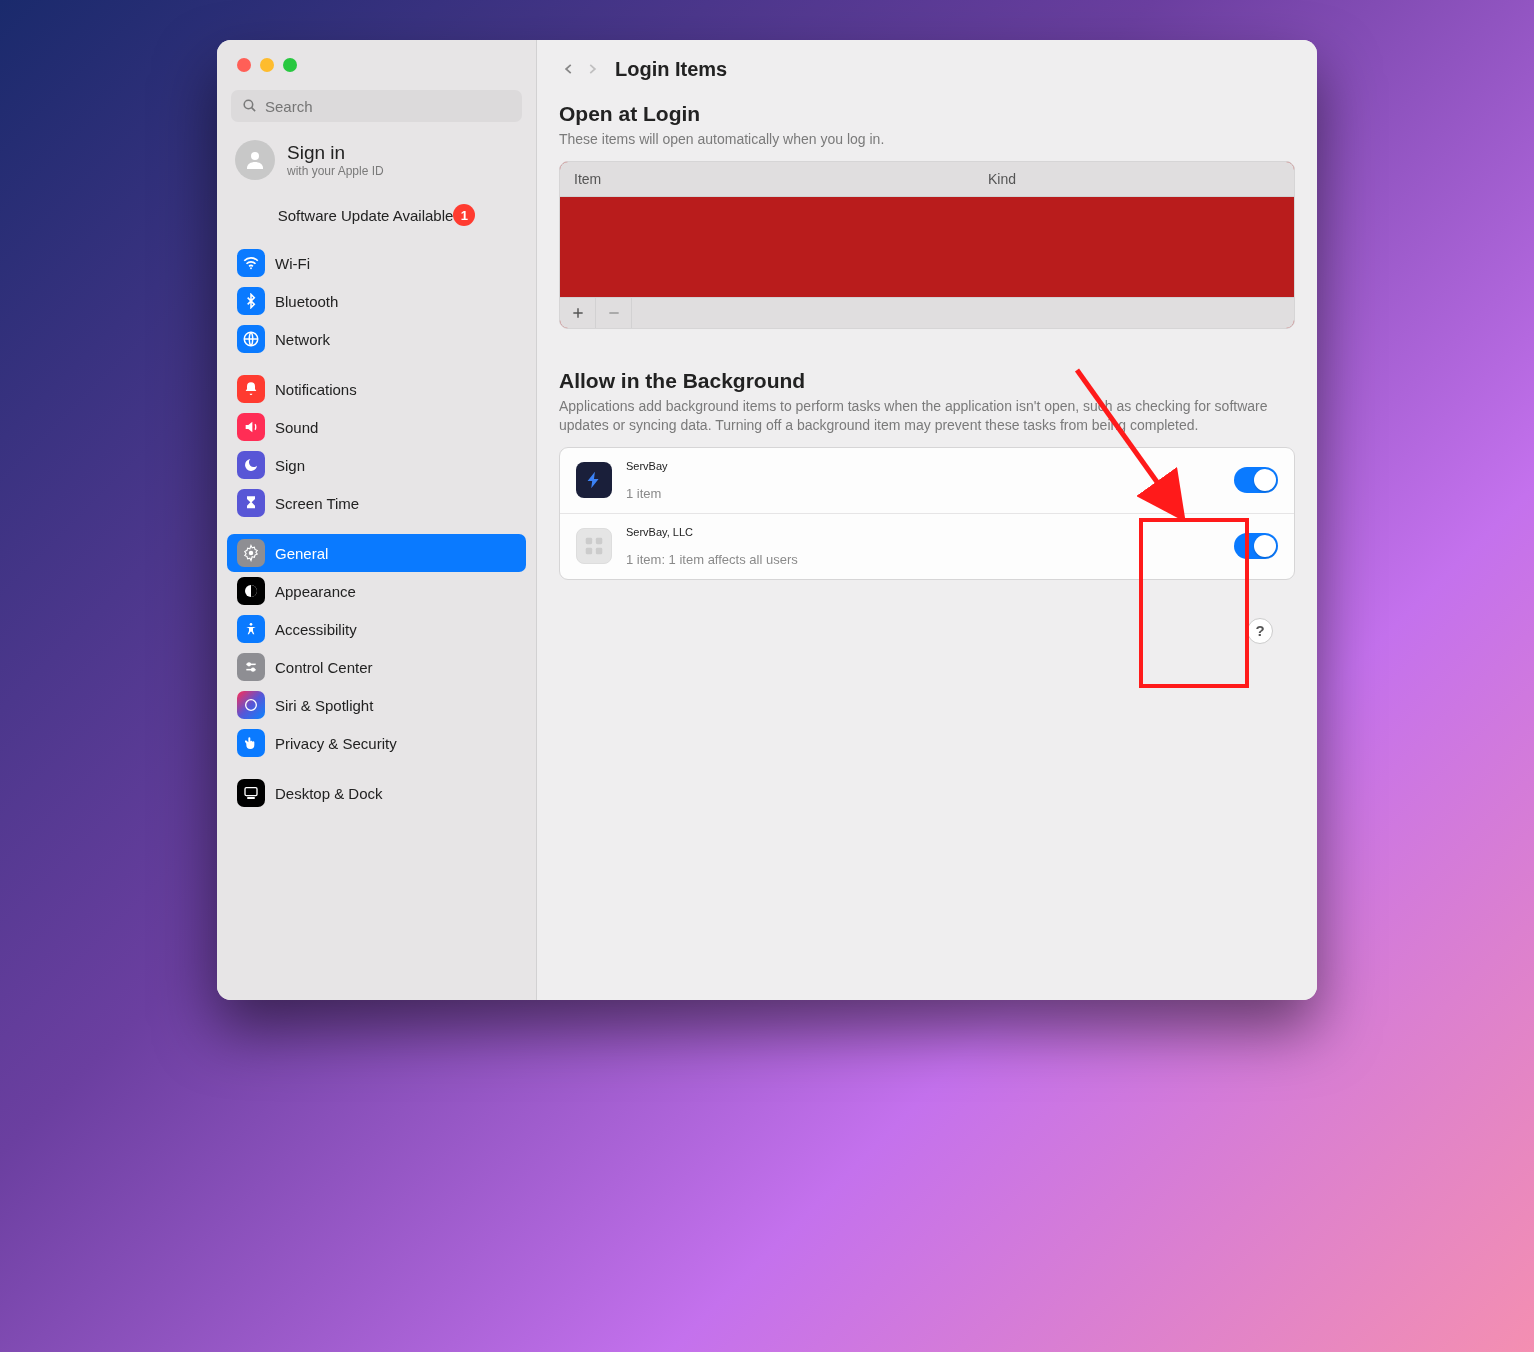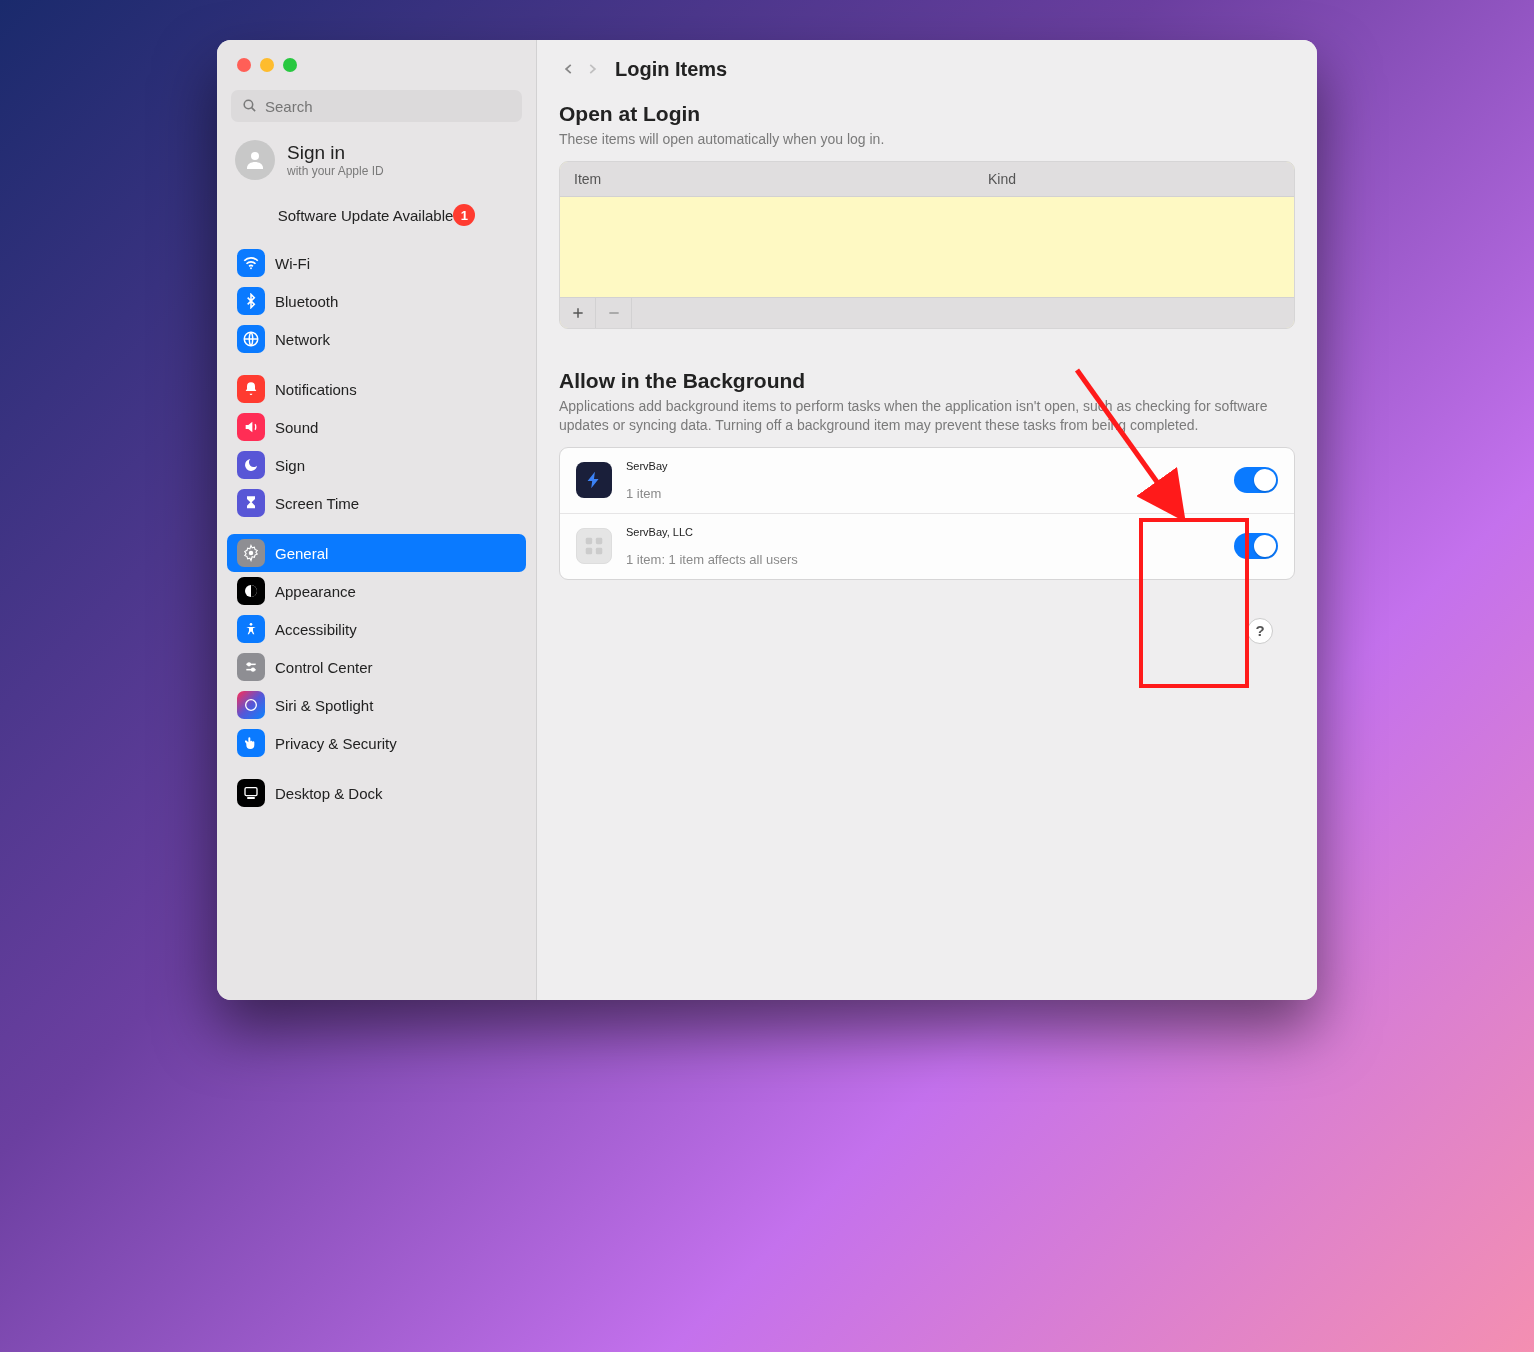--- a/index.html
+++ b/index.html
@@ -128,21 +128,21 @@
   .nav-btn.disabled { opacity:0.45; }
   .page-title { font-size:20px; font-weight:700; color:#222; margin-left:10px;}
   .section { padding: 6px 0 14px 0; }
   .sec-title { font-size:21px; font-weight:700; color:#222; }
   .sec-sub { font-size:14px; color:#7a7a7a; margin-top:4px; line-height:1.35; }
   .table-card {
     margin-top:12px;
     border:1px solid #d6d5d6;
     border-radius:9px;
     overflow:hidden;
-    background:#fef9c3;
+    background:#b91c1c;
   }
   .thead {
     display:flex;
     background:#e0dedf;
     border-bottom:1px solid #d2d1d2;
     font-size:14px; color:#555;
   }
   .thead .col { padding:9px 14px; }
   .col-item { flex:1; }
   .col-kind { width:320px; }

